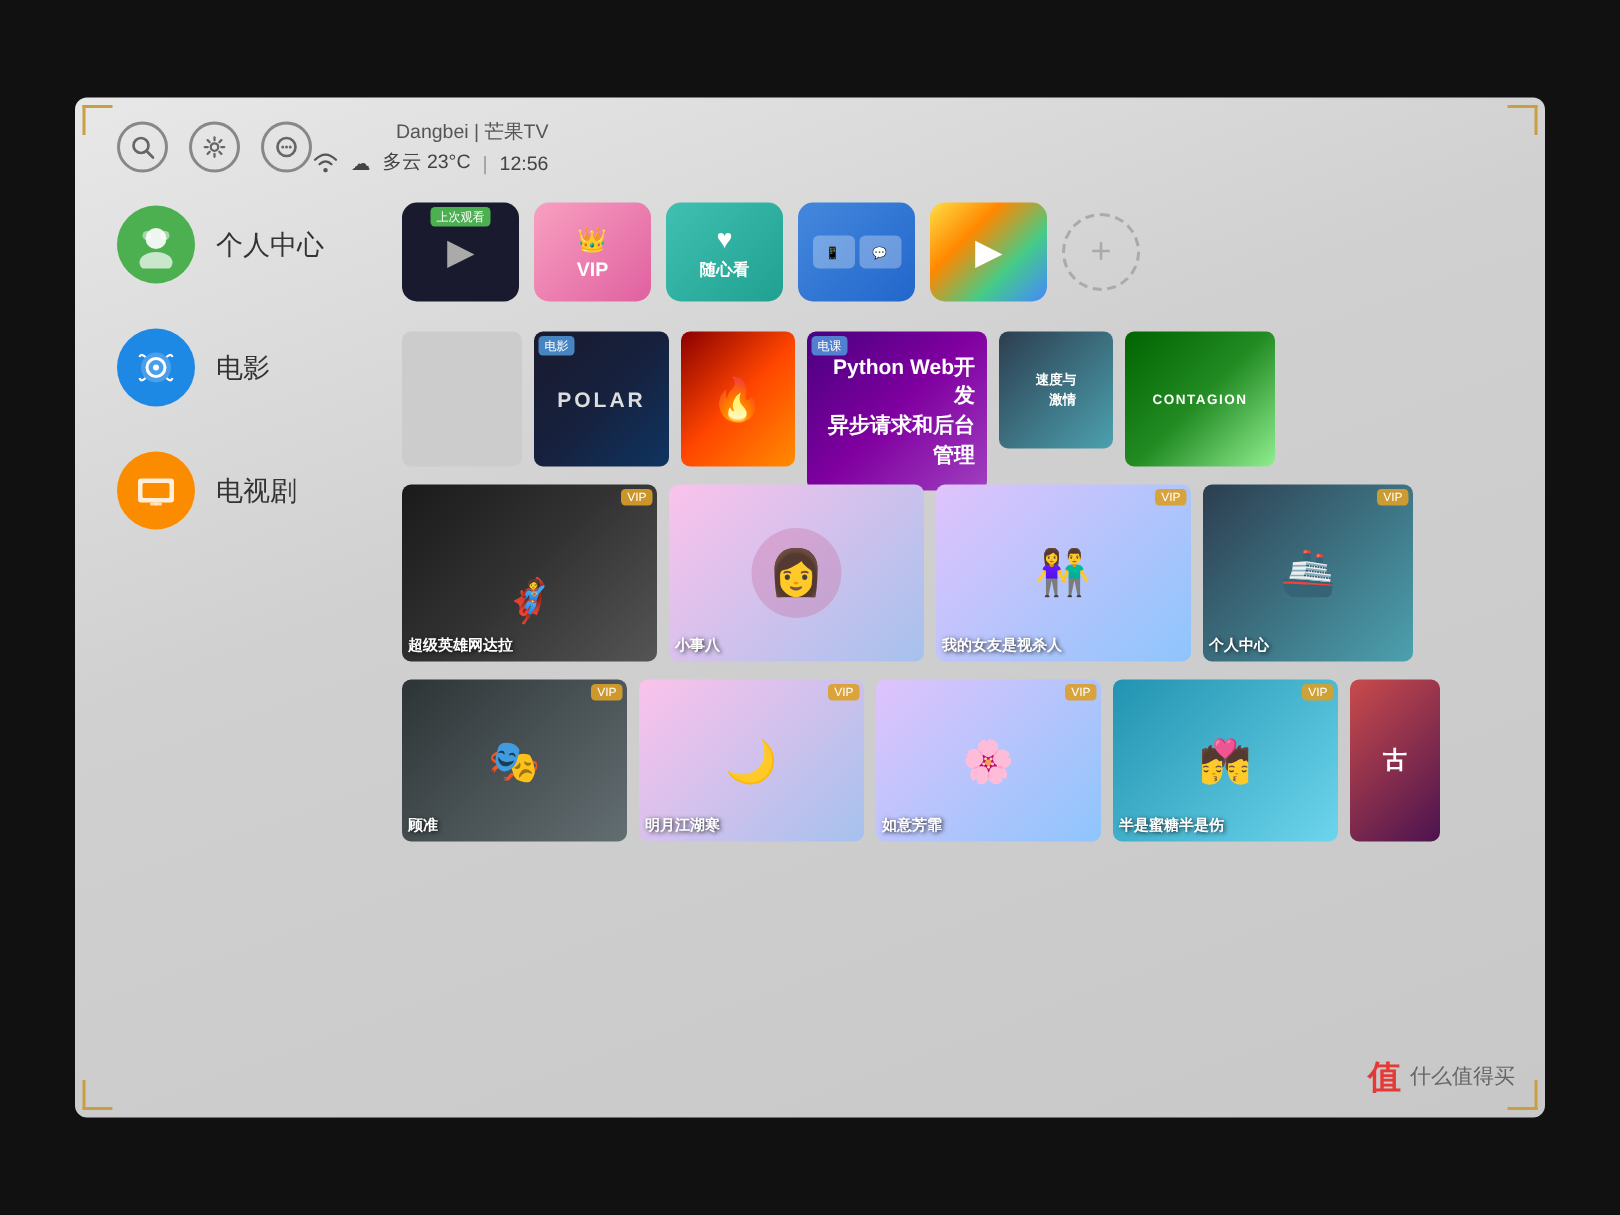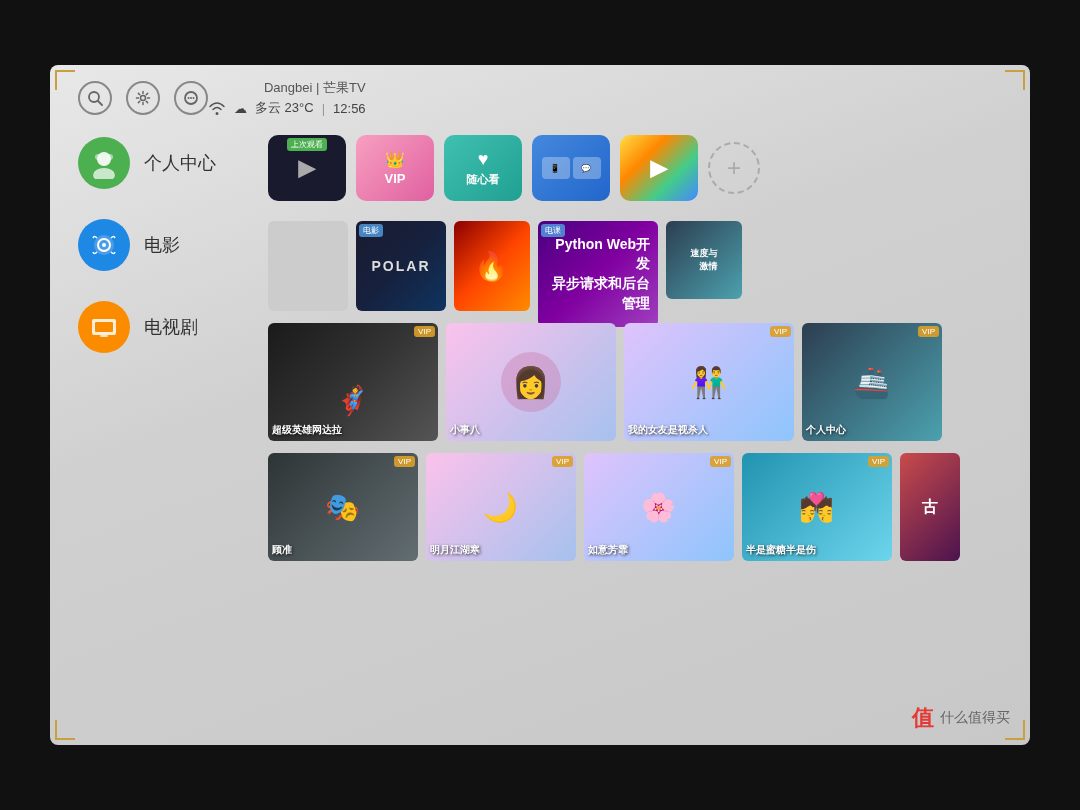--- a/index.html
+++ b/index.html
@@ -442,20 +442,23 @@
 
         <div class="media-thumb grad-purple" style="width:120px;height:106px;">
           <div class="media-badge">电课</div>
           <div class="media-thumb-inner" style="font-size:14px;padding:8px;line-height:1.4;">Python Web开发<br>异步请求和后台管理</div>
         </div>
 
         <div class="media-thumb grad-action" style="width:76px;height:78px;">
           <div class="media-thumb-inner" style="font-size:9px;">速度与<br>激情</div>
         </div>
 
+        <div class="media-thumb grad-green" style="width:100px;height:90px;">
+          <div class="media-thumb-inner" style="font-size:9px;color:white;letter-spacing:1px;">CONTAGION</div>
+        </div>
 
 
       </div>
 
       <div class="movie-row">
         <div class="media-thumb grad-hero" style="width:170px;height:118px;">
           <div class="media-badge vip">VIP</div>
           <div class="media-thumb-inner" style="font-size:11px;color:#ccc;align-items:flex-end;padding-bottom:20px;">
             <div style="font-size:28px;margin-bottom:4px;">🦸</div>
           </div>

